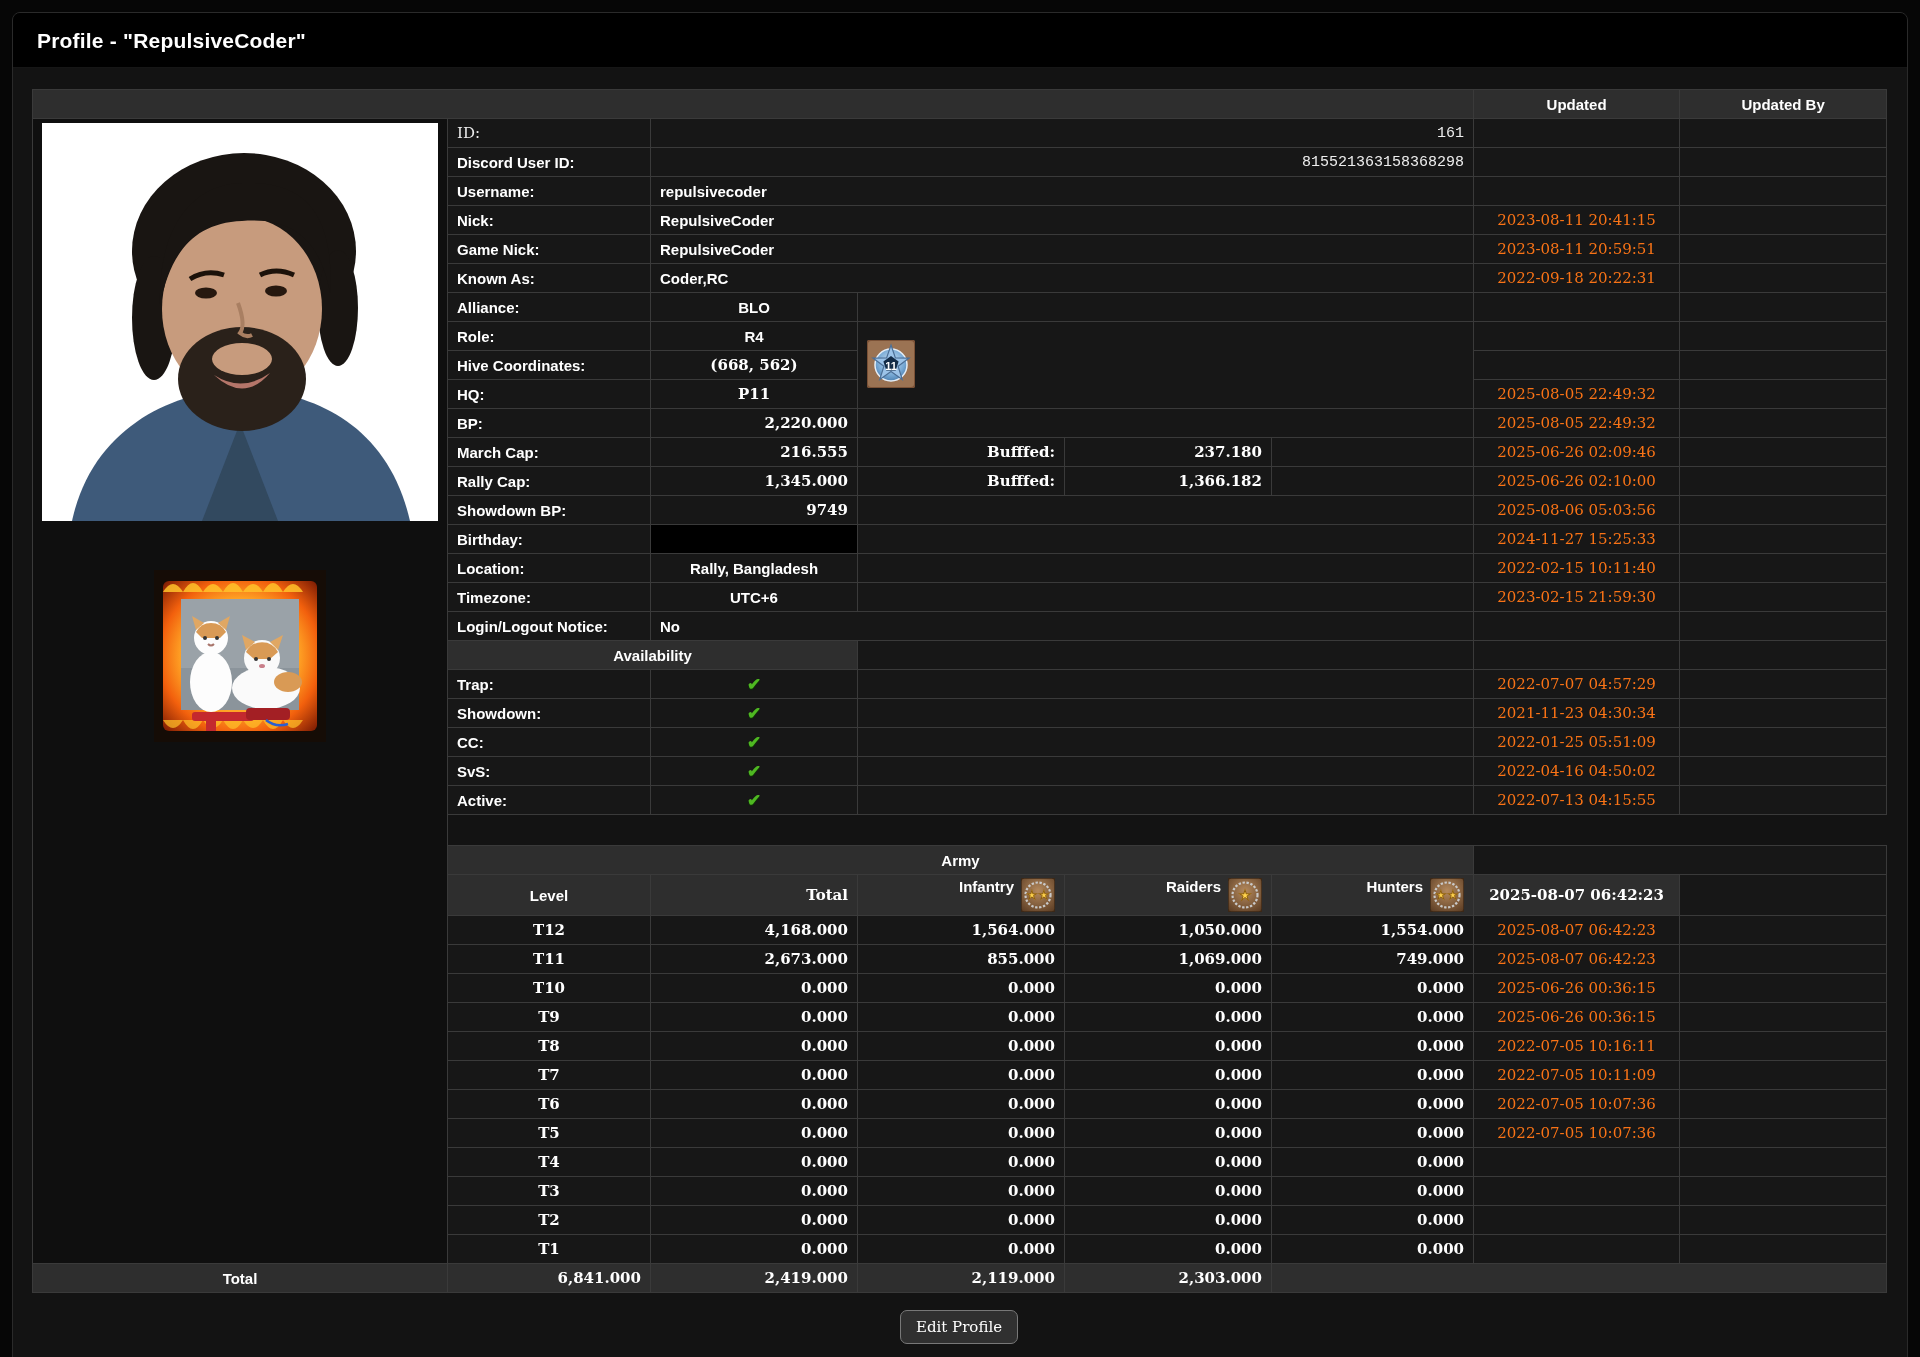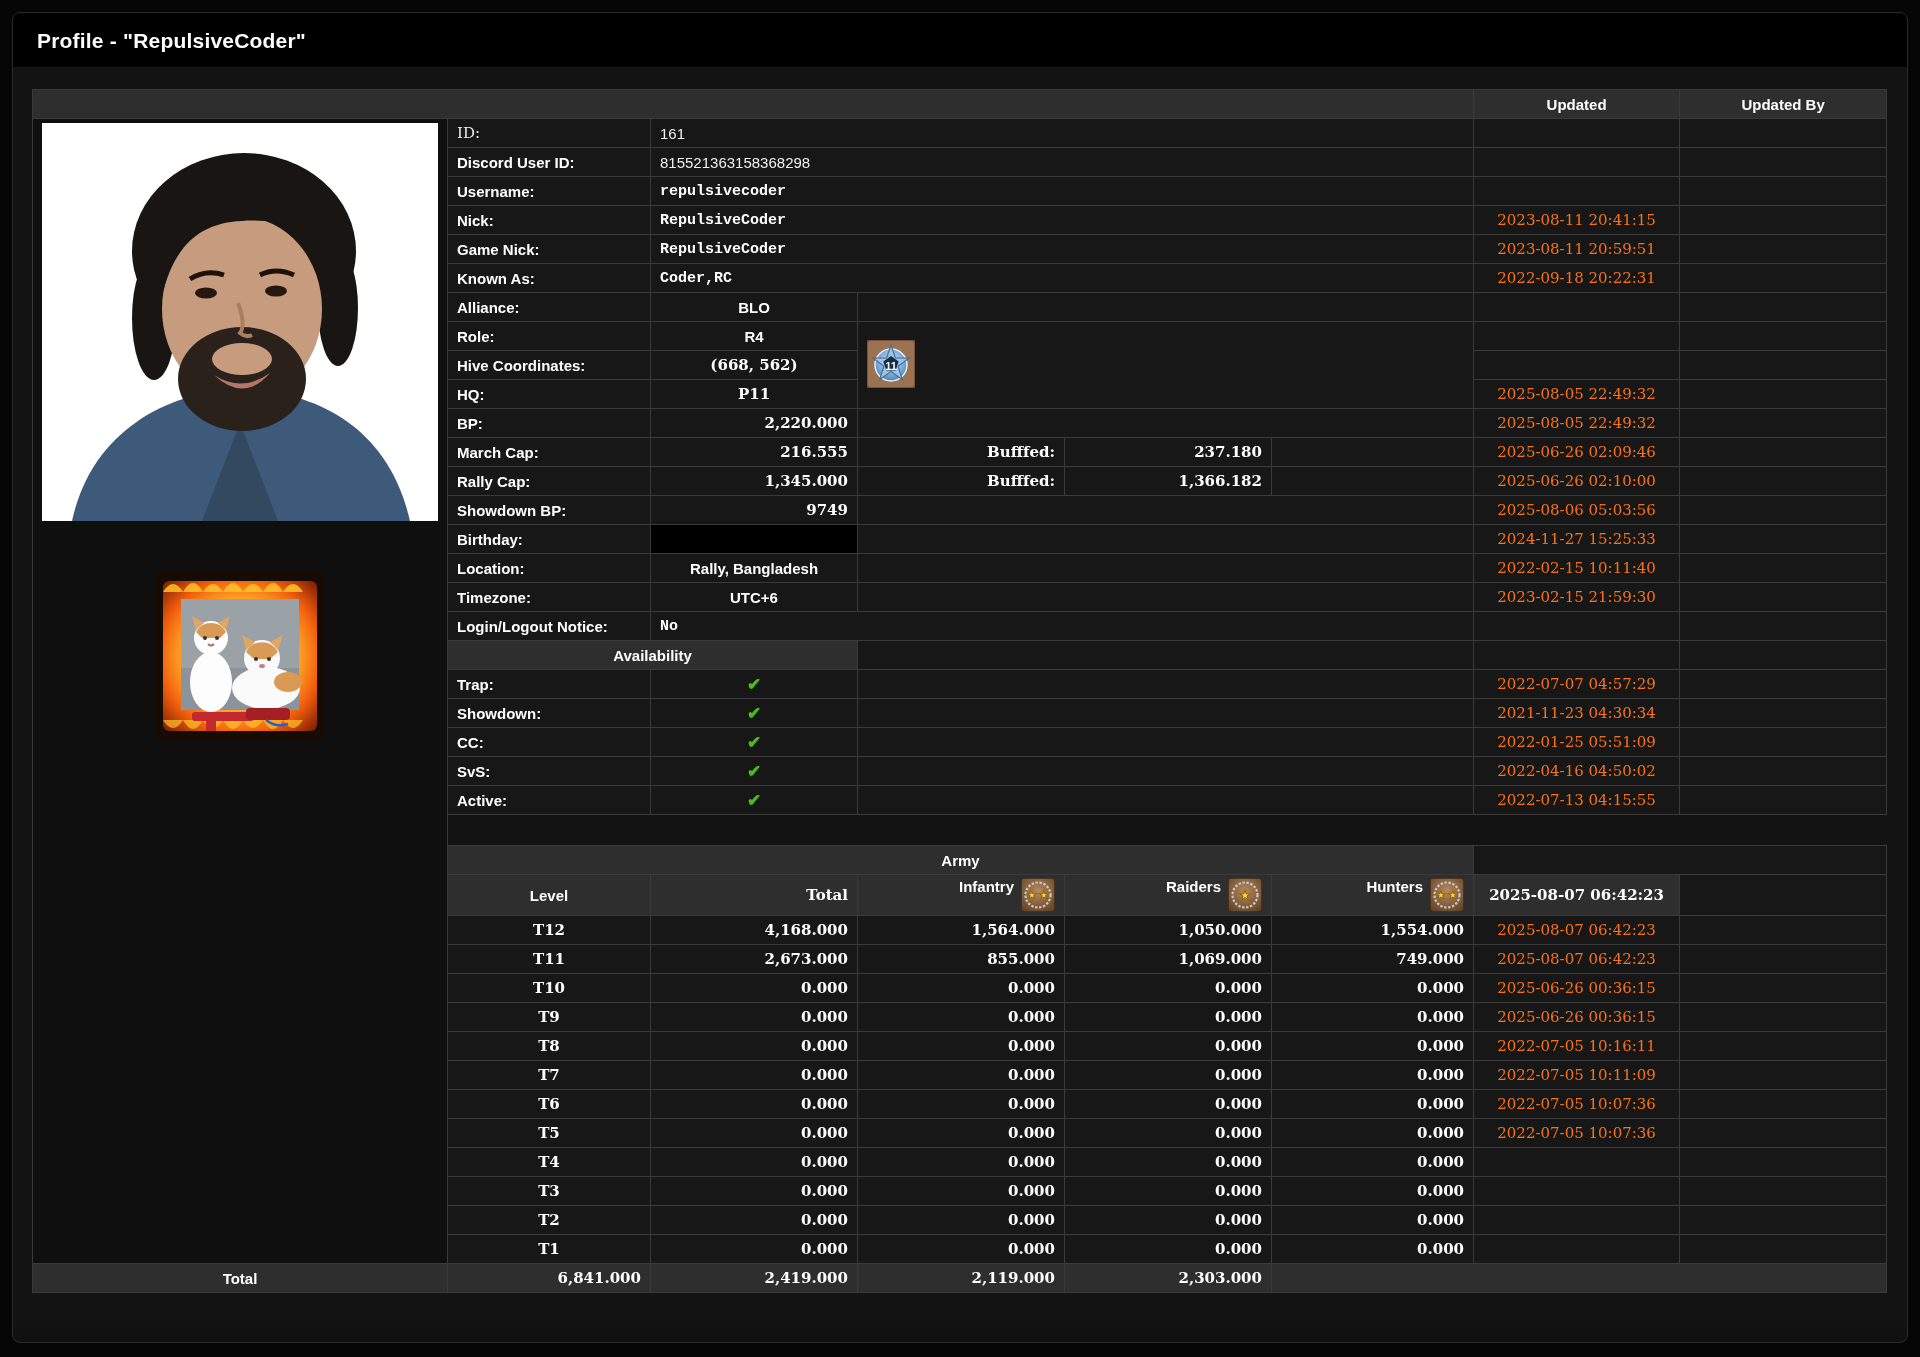--- a/index.html
+++ b/index.html
@@ -7,22 +7,22 @@
   .titlebar{background:#000;padding:16px 24px 14px;border-bottom:1px solid #161616;}
   .titlebar h1{margin:0;font-size:21px;color:#fff;font-weight:bold;letter-spacing:.2px;}
   .content{background:#131313;padding:21px 19px 34px;}
 
   table.profile{border-collapse:collapse;table-layout:fixed;width:1854px;}
   td{border:1px solid #3a3a3a;height:28px;padding:0 9px;color:#fff;font-size:15px;
      vertical-align:middle;background:#171717;overflow:hidden;white-space:nowrap;}
   td.hdr{background:#2e2e2e;font-weight:bold;text-align:center;}
   td.lbl{font-weight:bold;}
   td.lbl-serif{font-family:"DejaVu Serif",serif;color:#eee;font-weight:normal;}
-  td.v-sans{font-weight:bold;text-align:left;font-family:Liberation Mono, monospace;}
-  td.v-serif{font-family:Liberation Sans, sans-serif;color:#eee;font-weight:normal;text-align:left;}
+  td.v-sans{font-weight:bold;text-align:left;}
+  td.v-serif{font-family:Liberation Mono, monospace;color:#eee;font-weight:normal;text-align:right;}
   td.v-sans-center{font-weight:bold;text-align:center;}
   td.v-serif-center{font-family:"DejaVu Serif",serif;font-weight:bold;text-align:center;}
   td.v-num{font-family:"DejaVu Serif",serif;font-weight:bold;text-align:right;}
   td.redacted{background:#000;}
   td.ts{font-family:"DejaVu Serif",serif;font-weight:normal;color:#f97316;text-align:center;}
   td.ts-bold{font-family:"DejaVu Serif",serif;font-weight:bold;color:#fff;text-align:center;background:#2e2e2e;}
   td.check-cell{text-align:center;}
   span.check{color:#4fb822;font-size:17px;font-weight:bold;text-shadow:0 1px 1px #0c3a00;}
   td.gap{border:0;background:#131313;height:30px;}
   td.photo-cell{background:#0f0f0f;vertical-align:top;text-align:center;padding:4px 0 0;}
@@ -468,14 +468,17 @@
           <tr>
             <td class="hdr">Total</td>
             <td class="hdr v-num">6,841.000</td>
             <td class="hdr v-num">2,419.000</td>
             <td class="hdr v-num">2,119.000</td>
             <td class="hdr v-num">2,303.000</td>
             <td class="hdr" colspan="3"></td>
           </tr>
         </tbody>
     </table>
+    <div class="btn-row">
+      <button class="edit">Edit Profile</button>
+    </div>
   </div>
 </div>
 
 </body></html>

